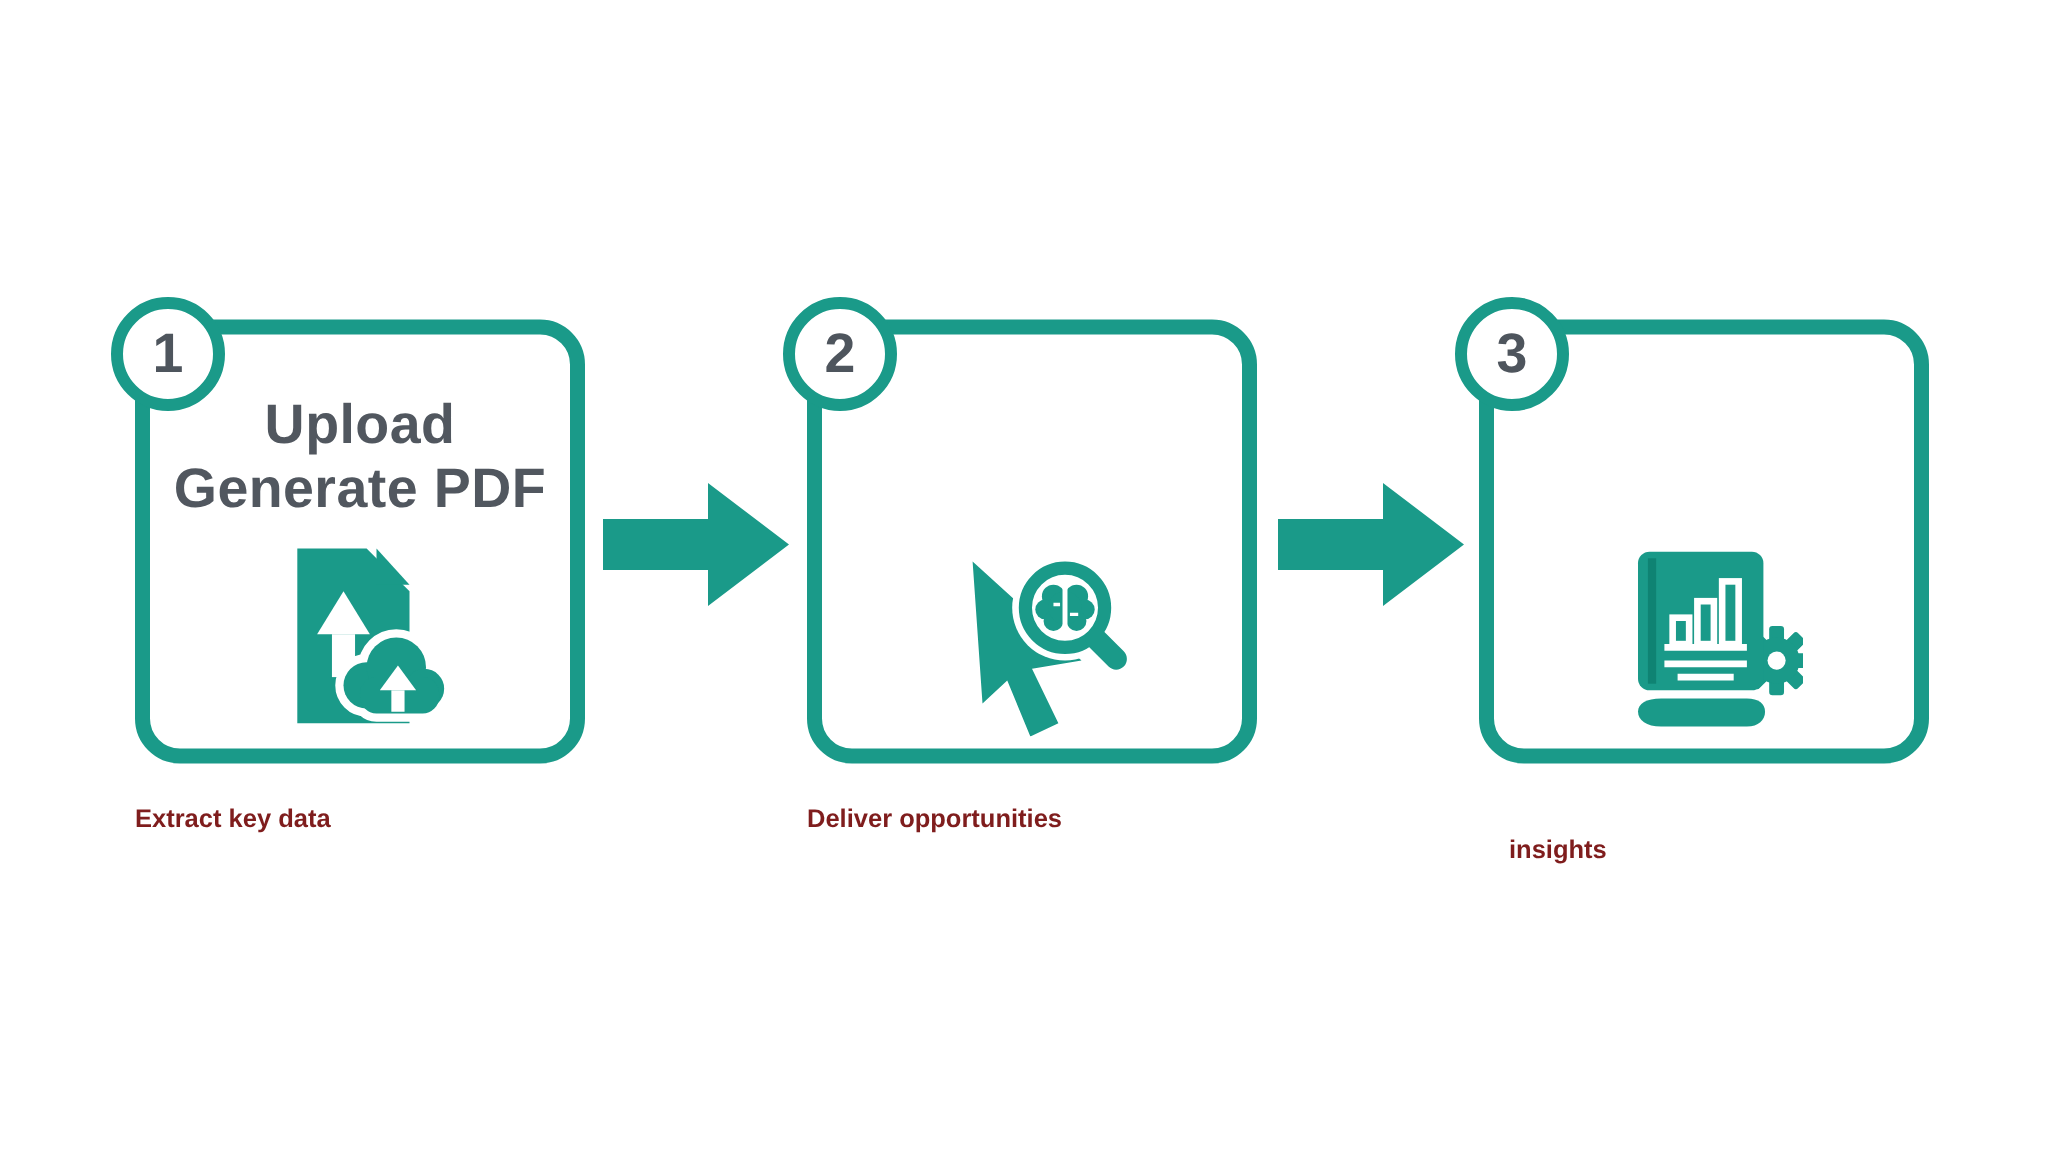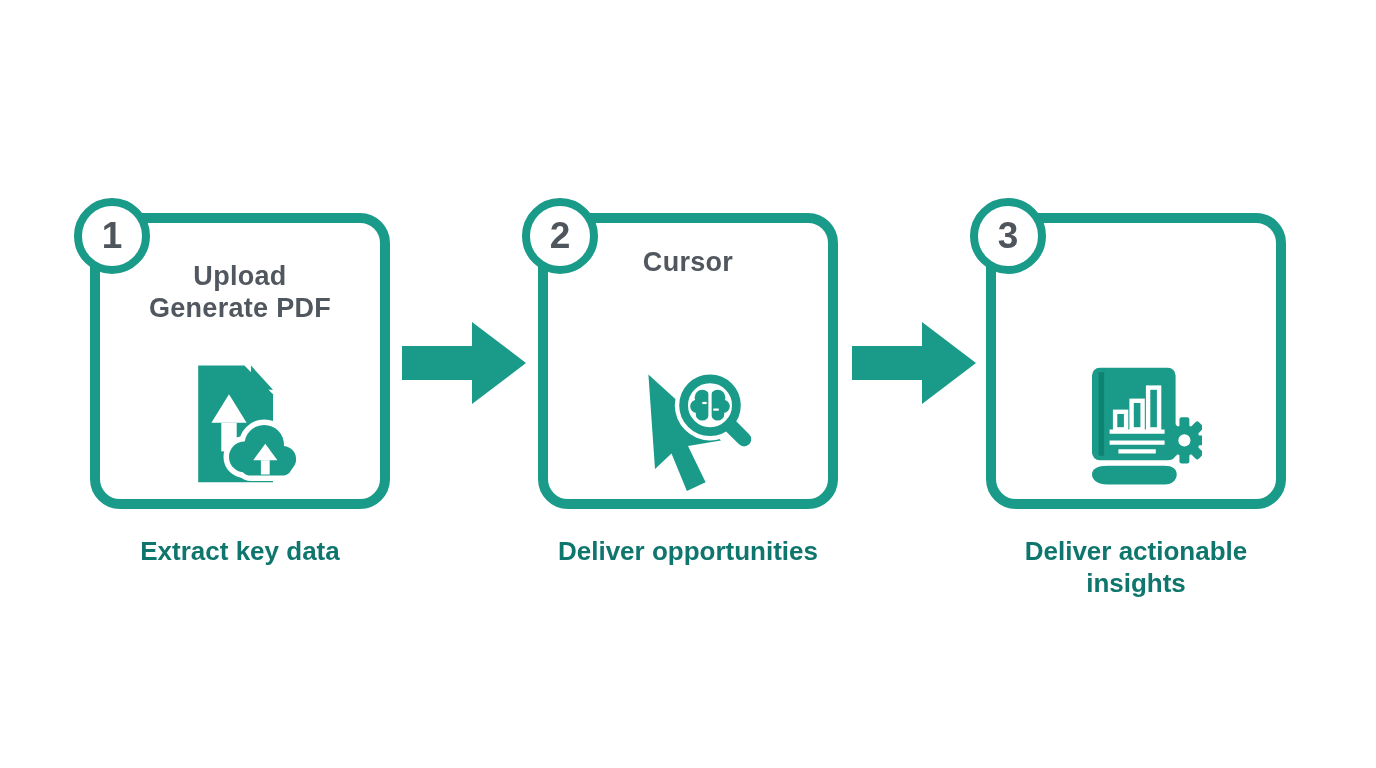--- a/index.html
+++ b/index.html
@@ -27,39 +27,38 @@
     box-sizing: border-box;
     background: #ffffff;
     border: 8px solid #1A9A89;
     border-radius: 50%;
     display: flex; align-items: center; justify-content: center;
     font-size: 37px; font-weight: bold; color: #4E555D;
   }
   .step-title {
     margin: 24px 6px 0 6px;
     text-align: center;
-    font-size: 27px; font-weight: bold;
+    font-size: 37px; font-weight: bold;
     line-height: 1.17;
     color: #51575F;
     letter-spacing: 0.3px;
   }
   .step-title.two-line { margin-top: 38px; }
   .step-icon {
     position: absolute;
     left: 50%; bottom: 8px;
     transform: translateX(-50%);
     width: 132px; height: 132px;
   }
   .flow-arrow { position: absolute; width: 124px; height: 82px; }
   .caption {
     position: absolute;
     top: 536px;
-    text-align: center;
-    font-size: 26px; font-weight: bold;
-    color: #0f766e;
+    font-size: 17px; font-weight: bold;
+    color: #7f1d1d;
     line-height: 1.22;
   }
   .caption span { display: inline-block; }
 </style>
 </head>
 <body>
 
 <div class="canvas">
 
   <div class="step-box" style="left:90px; top:213px;">
@@ -102,21 +101,21 @@
 
   <svg class="flow-arrow" style="left:402px; top:322px;" viewBox="0 0 124 82">
     <polygon points="0,24 70,24 70,0 124,41 70,82 70,58 0,58" fill="#1A9A89"></polygon>
   </svg>
 
   <div class="step-box" style="left:538px; top:213px;">
     <div class="step-badge">
       <span>2</span>
     </div>
     <div class="step-title">
-      <span>Cursor</span><br>
+      <br>
       <br>
     </div>
     <svg class="step-icon" viewBox="0 0 120 120">
 
       <polygon points="24,14 90,74 60,79 76,112 59,120 45,86 30,100" fill="#1A9A89"></polygon>
 
       <circle cx="80" cy="42" r="32" fill="#ffffff"></circle>
       <line x1="97" y1="59" x2="112" y2="74" stroke="#ffffff" stroke-width="22" stroke-linecap="round"></line>
 
       <circle cx="80" cy="42" r="24" fill="#ffffff" stroke="#1A9A89" stroke-width="8"></circle>
@@ -176,17 +175,17 @@
         <rect x="41" y="48" width="10" height="16"></rect>
         <rect x="56" y="38" width="10" height="26"></rect>
         <rect x="71" y="26" width="10" height="38"></rect>
       </g>
       <line x1="36" y1="66" x2="86" y2="66" stroke="#ffffff" stroke-width="4"></line>
       <line x1="36" y1="76" x2="86" y2="76" stroke="#ffffff" stroke-width="4"></line>
       <line x1="44" y1="84" x2="78" y2="84" stroke="#ffffff" stroke-width="4"></line>
     </svg>
   </div>
   <div class="caption" style="left:1006px; width:260px;">
-    <span>Deliver actionable</span><br>
+    <br>
     <span>insights</span>
   </div>
 
 </div>
 
 </body></html>

